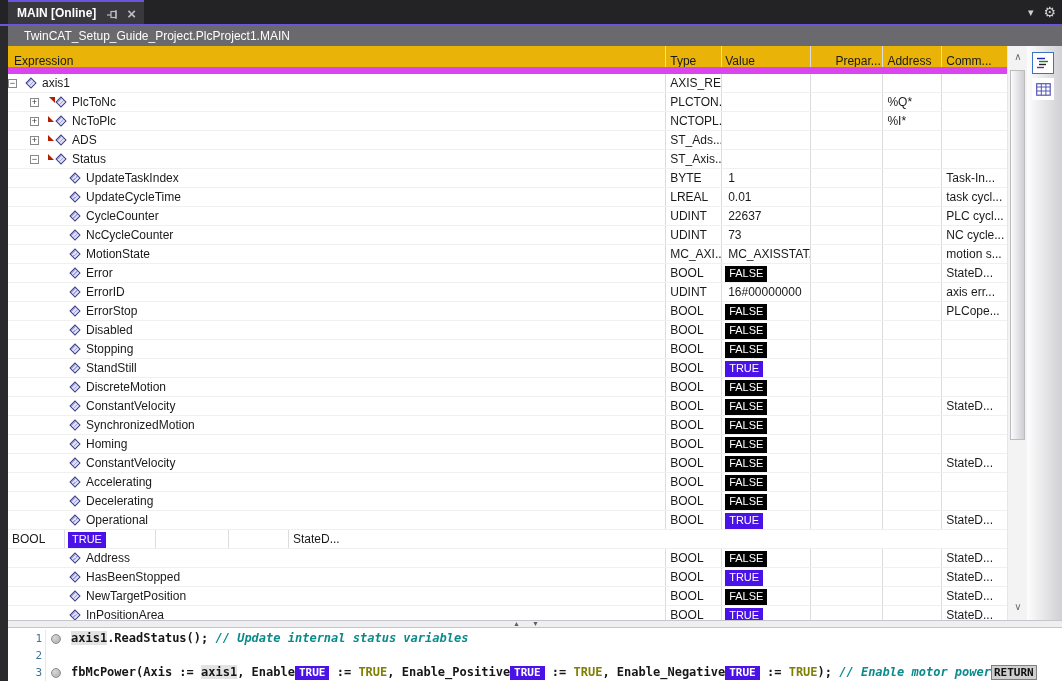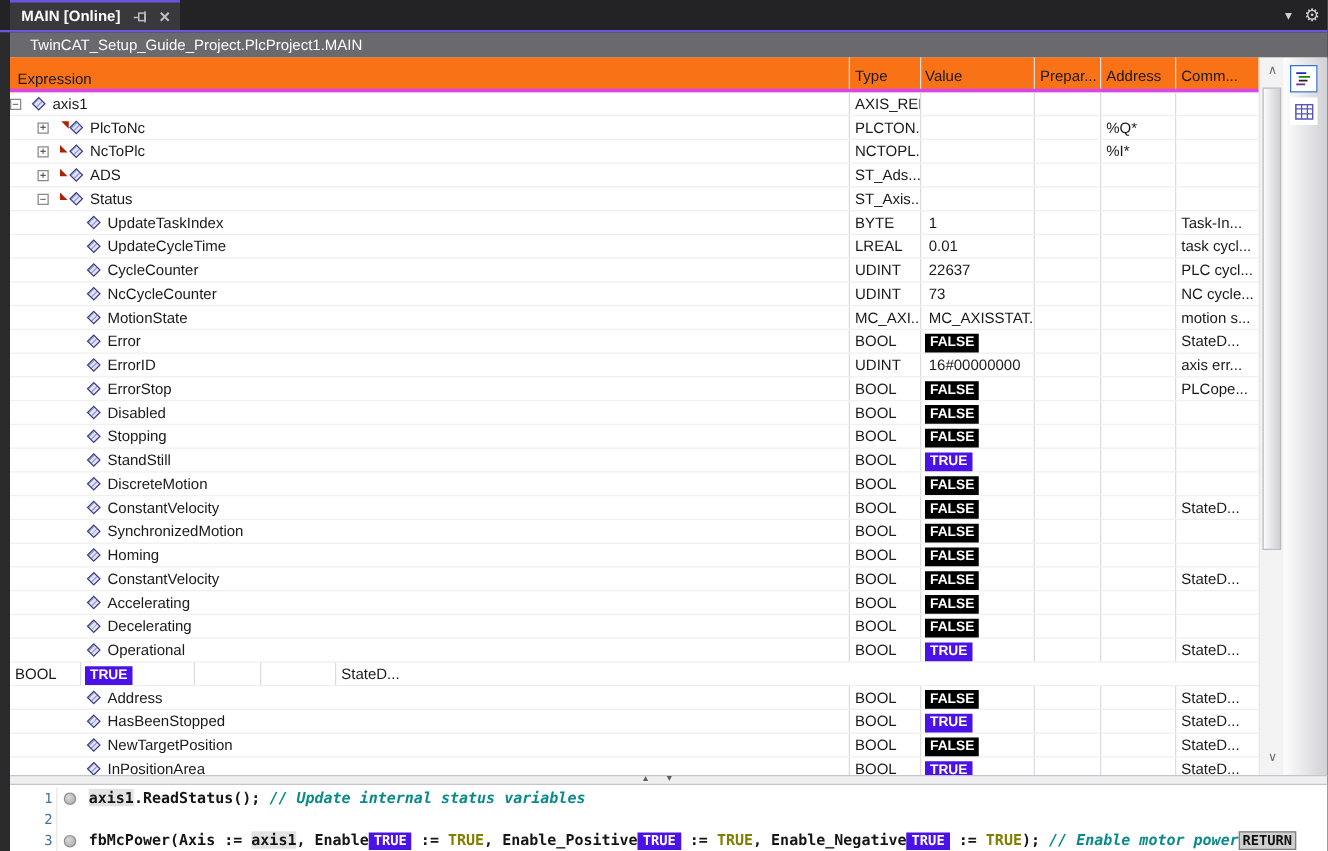--- a/index.html
+++ b/index.html
@@ -24,50 +24,50 @@
   .titlebar { position:absolute; left:8px; top:26px; width:1054px; height:20px; background:#6A6A6E;
               display:flex; align-items:center; }
   .titlebar span { color:#fdfdfd; font-weight:normal; font-size:12px; margin-left:16px; }
 
   
   .left-strip { position:absolute; left:0; top:26px; width:8px; height:655px; background:#2A2A2D; }
   .main { position:absolute; left:8px; top:46px; width:1054px; height:635px; background:#fff; }
 
   
   .grid-header { position:absolute; left:0; top:0; width:999px; height:28px; display:flex;
-                 border-bottom:3px solid #d946ef; background:#f97316; }
+                 border-bottom:7px solid #d946ef; background:#eab308; }
   .hcell { font-size:12px; color:#1a1a1a; padding:8px 0 0 4px; border-right:1px solid #dcdce0;
            overflow:hidden; white-space:nowrap; }
   .grid-body { position:absolute; left:0; top:28px; width:999px; height:546px; overflow:hidden; background:#fff; }
   .row { display:flex; height:19px; line-height:18px; border-bottom:1px solid #f0f0f0; }
   .cell { border-right:1px solid #dcdce0; overflow:hidden; white-space:nowrap; font-size:12px; color:#1a1a1a; }
   .c-expr { width:672px; display:flex; align-items:center; }
   .c-type { width:57px;  padding-left:4px; }
   .c-value{ width:91px;  padding-left:3px; }
-  .c-prep { width:53px;  padding-left:4px; }
+  .c-prep { width:53px;  padding-left:4px;margin-left:20px; }
   .c-addr { width:60px;  padding-left:4px; }
   .c-comment { width:66px; padding-left:4px; border-right:none; }
 
   .indent { display:inline-block; height:1px; }
   .expander { width:9px; height:9px; margin:0 9px 0 0; border:1px solid #898989; background:#fff;
               font-size:9px; line-height:7px; text-align:center; color:#333; flex:none; display:inline-block; }
   .expander.hidden { visibility:hidden; }
   .io-arrow { flex:none; display:inline-block; position:relative; }
   .arrow-none { width:0; }
   .arrow-out, .arrow-in { width:8px; height:10px; }
   .arrow-out::before { content:""; position:absolute; left:1px; top:0;
               border-top:6px solid #b22000; border-left:6px solid transparent; }
   .arrow-in::before  { content:""; position:absolute; left:0; top:0;
               border-bottom:6px solid #b22000; border-right:6px solid transparent; }
   .var-ic { flex:none; width:8px; height:8px; margin:0 7px 0 1px; transform:rotate(45deg);
             border:1px solid #3c3c80;
             background:repeating-linear-gradient(90deg,#9ba2e6 0 1px,#dfe1fa 1px 3px); }
   .r-label { font-size:12px; color:#1a1a1a; }
 
-  .badge { display:inline-block; font-size:11px; font-weight:bold; color:#fff;
+  .badge { display:inline-block; font-size:11px; font-weight:normal; color:#fff;
            padding:0 4px 1px 4px; line-height:15px; margin-top:1px; }
   .badge-false { background:#000; }
   .badge-true  { background:#4B12E8; }
   .vtext { padding-left:3px; }
 
   
   .vscroll { position:absolute; left:999px; top:0; width:20px; height:574px; background:#f3f3f4;
              border-left:1px solid #e6e6e6; }
   .sc-up, .sc-down { position:absolute; left:0; width:20px; height:16px; text-align:center;
              color:#6d6d70; font-size:10px; line-height:14px; }

